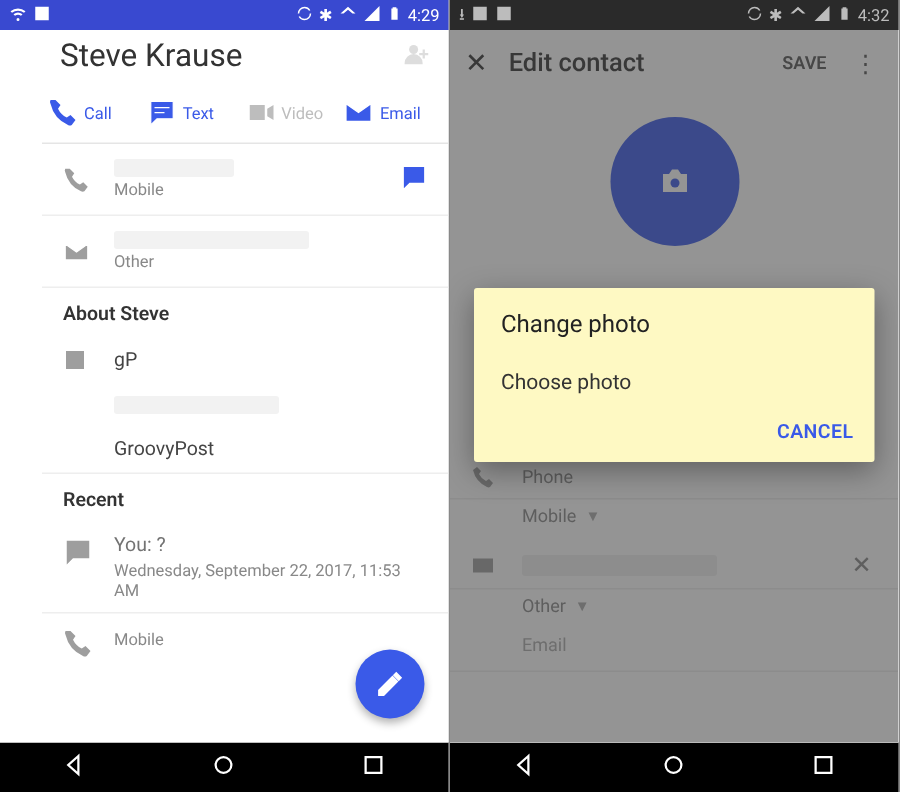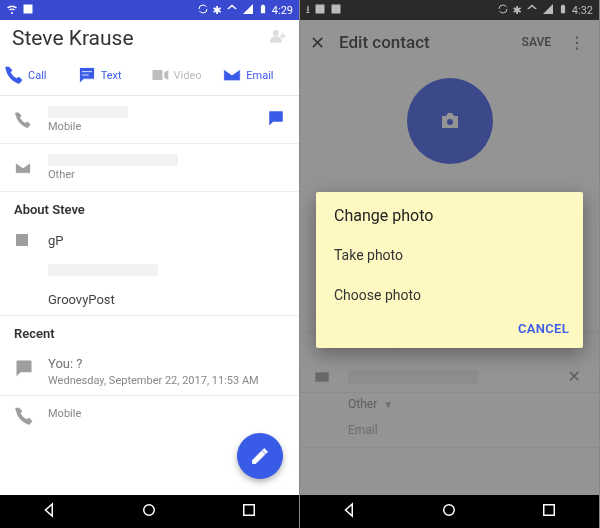--- a/index.html
+++ b/index.html
@@ -44,20 +44,21 @@
     align-items: center;
     justify-content: space-around;
   }
   .navbar svg { width: 18px; height: 18px; }
   
   .content {
     flex: 1;
     position: relative;
     overflow: hidden;
     background: #fff;
+    padding-left: 28px;
   }
 
   
   .title-bar {
     padding: 6px 12px 8px 12px;
     font-size: 21px;
     color: #333;
     border-bottom: 1px solid transparent;
     display: flex;
     align-items: center;
@@ -508,21 +509,20 @@
         <span>Other</span>
         <span class="caret">▼</span>
       </div>
       <div class="hint-row">Email</div>
     </div>
 
     <div class="overlay-dim"></div>
 
     <div class="modal">
       <div class="m-title">Change photo</div>
-      <div class="m-option">Take photo</div>
       <div class="m-option">Choose photo</div>
       <div class="m-actions">
         <span class="btn">CANCEL</span>
       </div>
     </div>
   </div>
 
   <div class="navbar">
     <span>
       <svg viewBox="0 0 24 24" fill="none" stroke="#fff" stroke-width="2">

